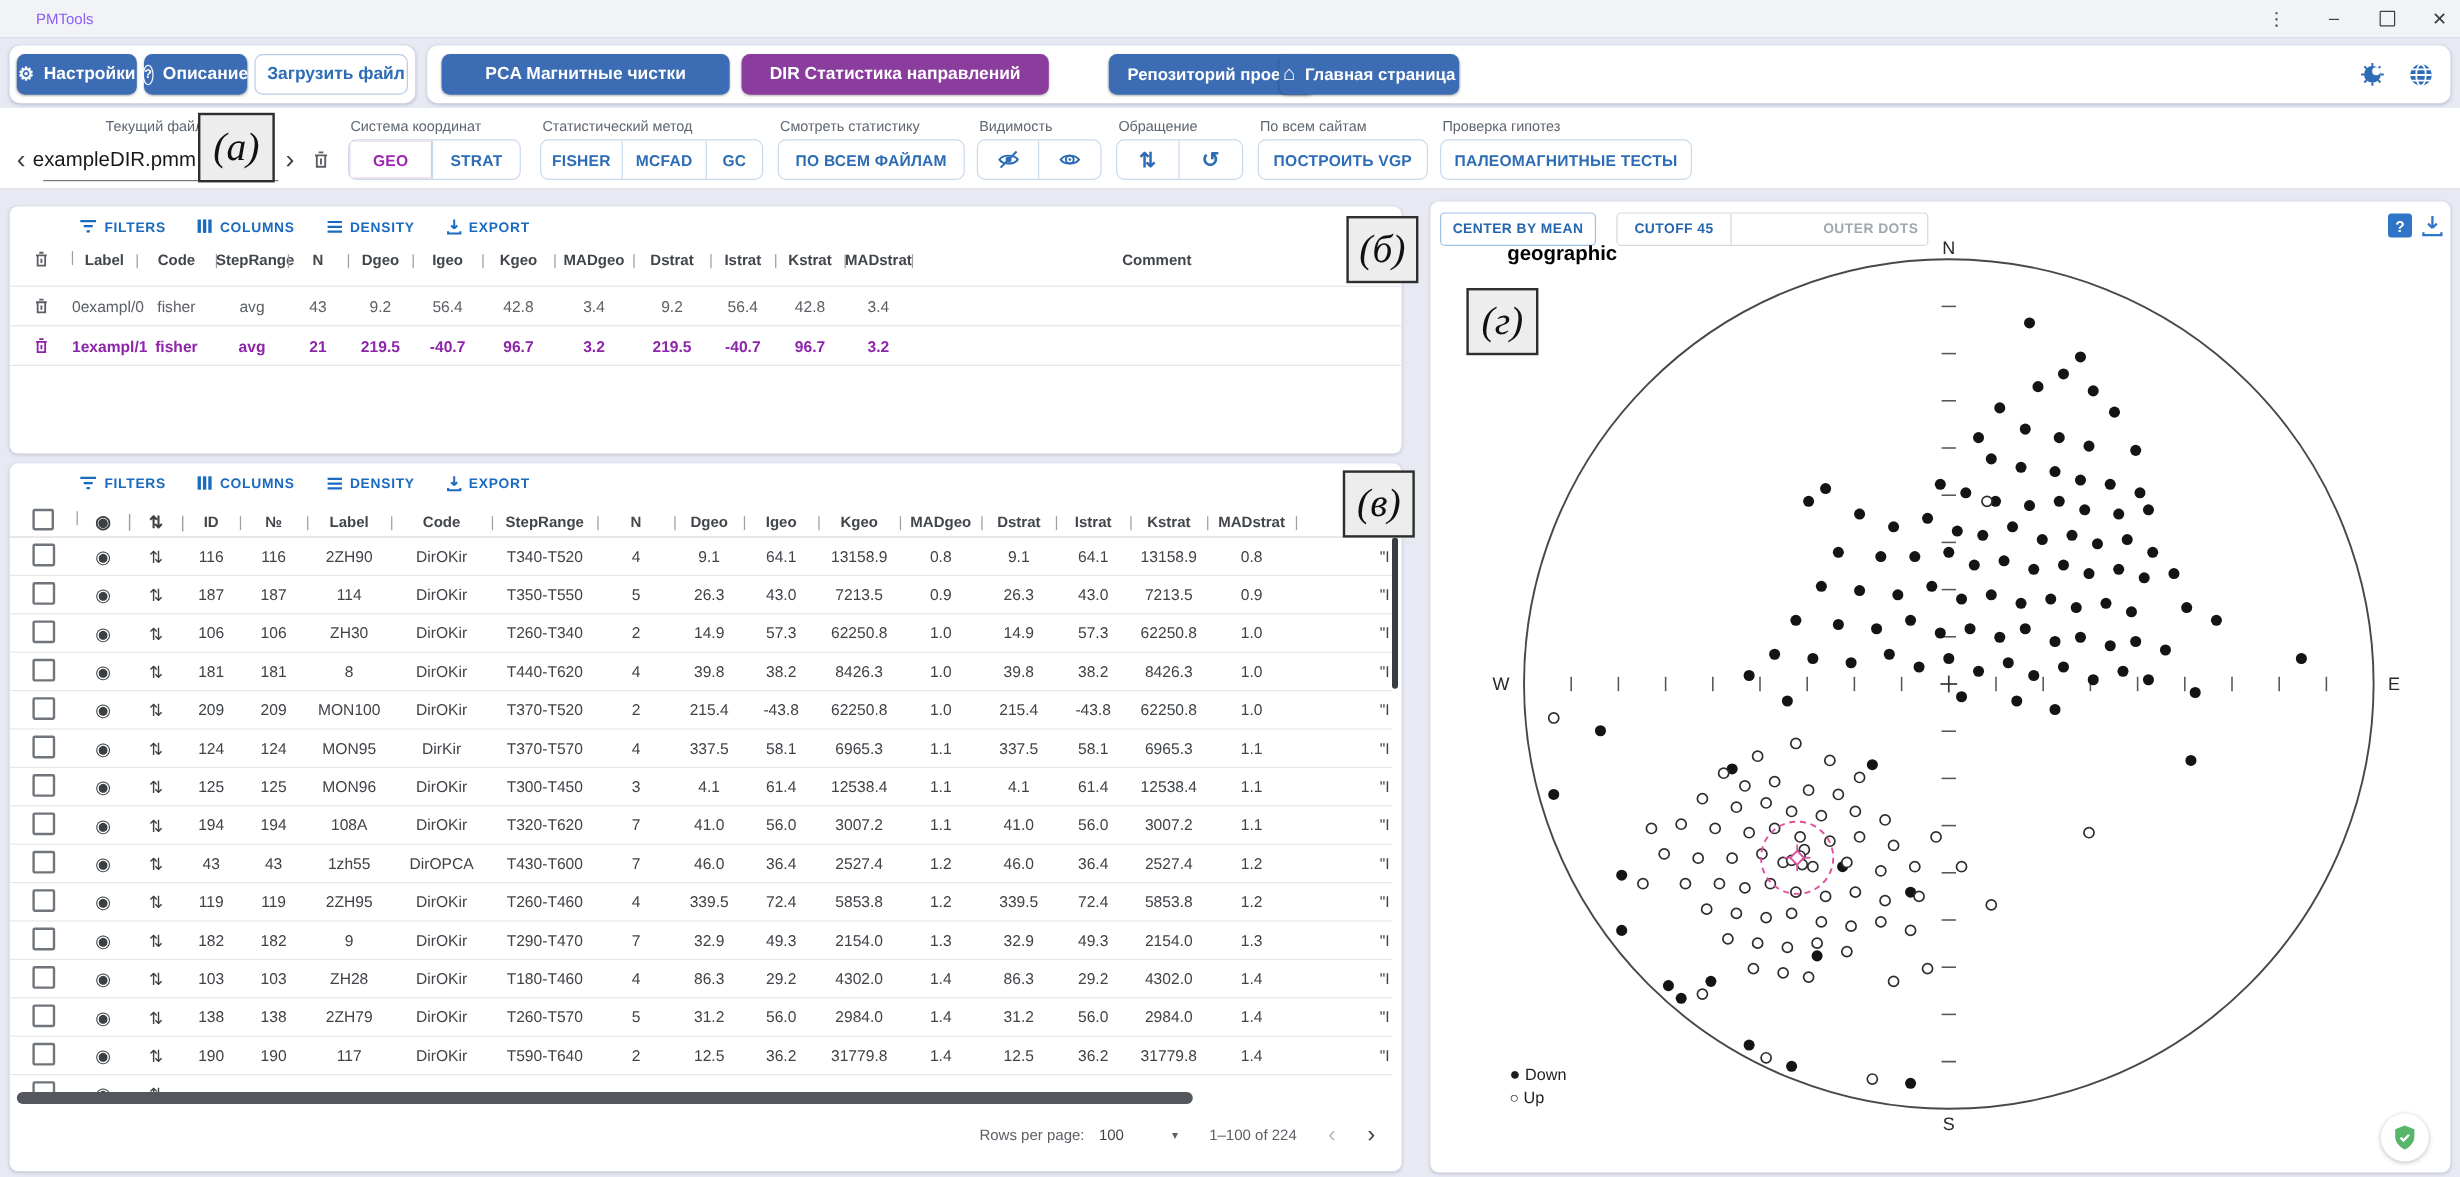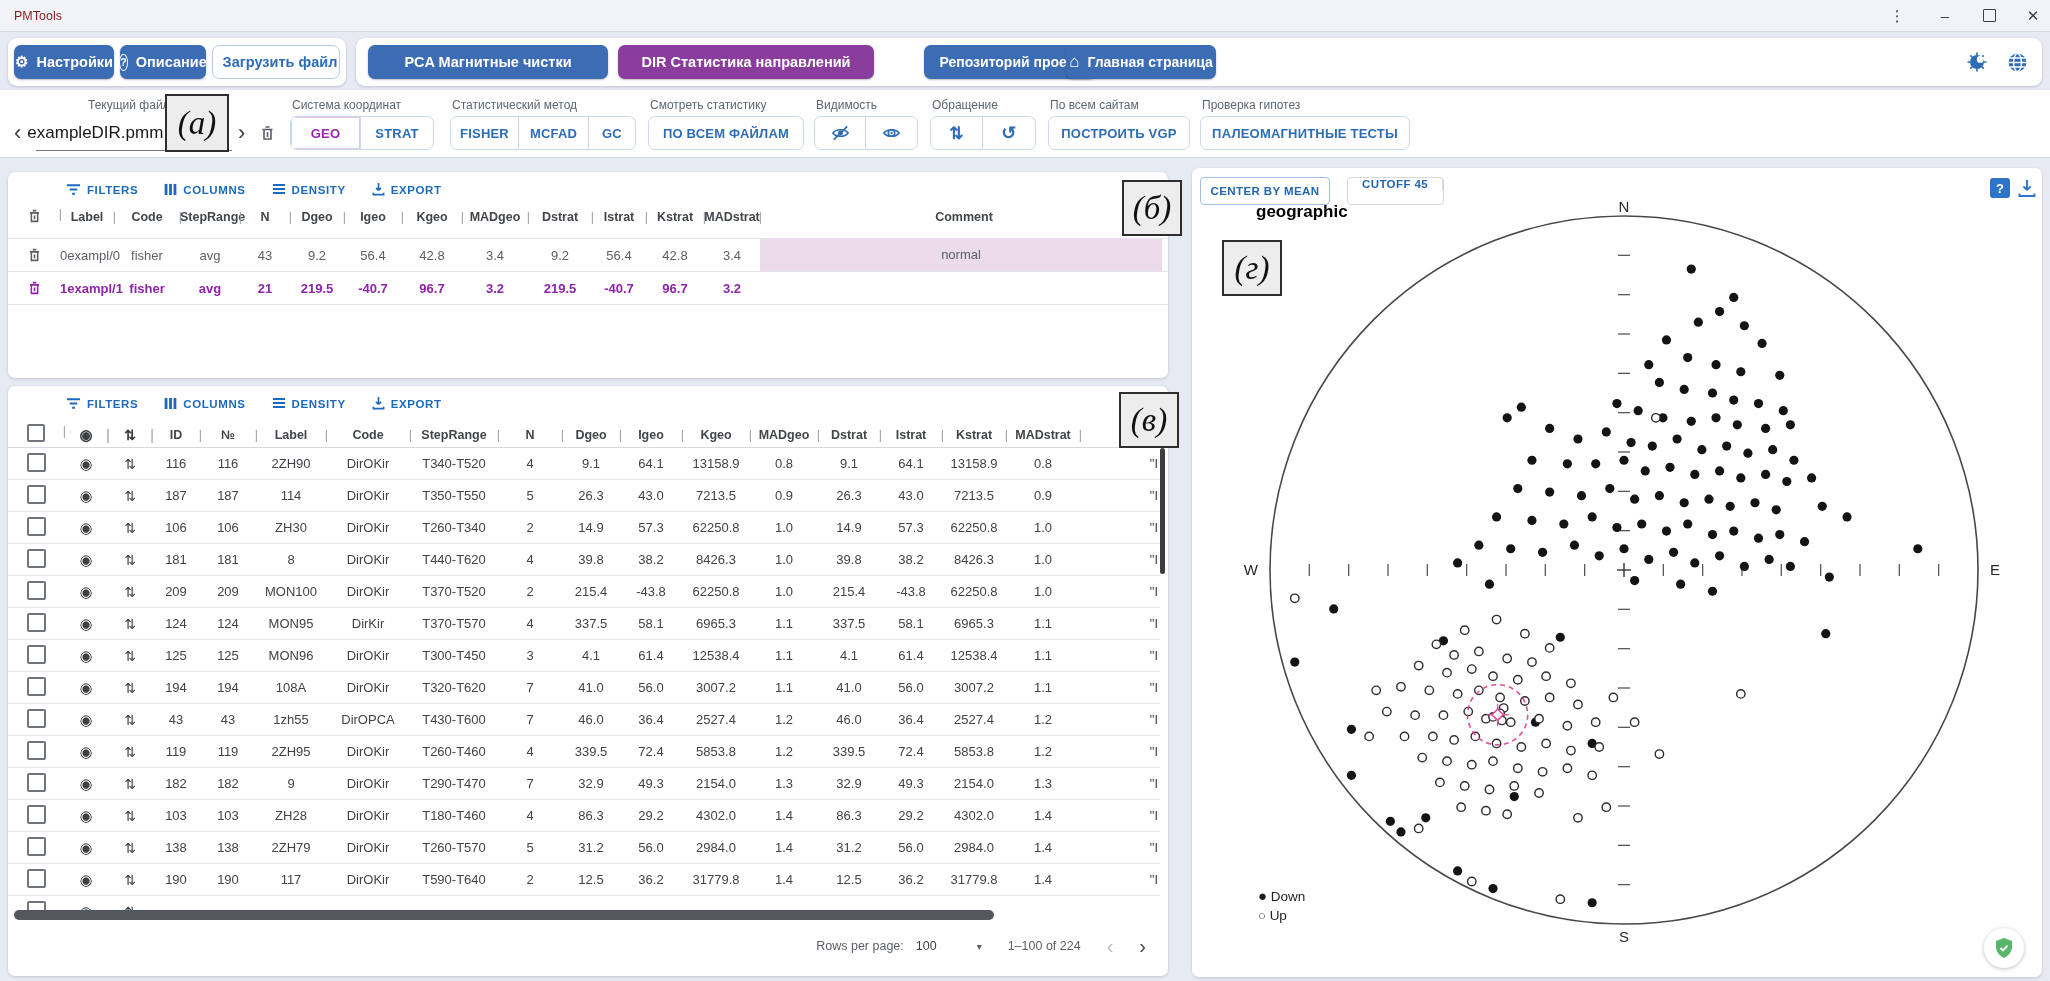--- a/index.html
+++ b/index.html
@@ -5,21 +5,21 @@
   html,body{margin:0;padding:0;}
   body{
     width:2050px;height:981px;position:relative;overflow:hidden;
     background:#e7e9f3;font-family:"Liberation Sans",sans-serif;
     -webkit-font-smoothing:antialiased;
   }
   .abs{position:absolute;box-sizing:border-box;}
 
   
   .titlebar{left:0;top:0;width:2050px;height:32px;background:#f2f3f6;border-bottom:1px solid #d8dae2;}
-  .app-title{left:14px;top:9px;font-size:12.5px;color:#7f1d1d;}
+  .app-title{left:30px;top:9px;font-size:12.5px;color:#8b5cf6;}
   .winbtn{top:0;width:34px;height:31px;display:flex;align-items:center;justify-content:center;color:#3c4043;font-size:15px;cursor:pointer;}
   .maxbox{width:11px;height:11px;border:1.6px solid #3c4043;border-radius:1px;}
 
   
   .card{background:#fff;border-radius:9px;box-shadow:0 1px 3px rgba(50,55,90,.22);}
   .btn{
     position:absolute;top:45px;height:34px;border-radius:7px;display:flex;align-items:center;justify-content:center;
     gap:8px;font-weight:bold;font-size:14.5px;color:#fff;background:#3b6cb4;cursor:pointer;
     box-shadow:0 1px 2px rgba(0,0,0,.28);box-sizing:border-box;padding:0 10px;white-space:nowrap;
   }
@@ -76,21 +76,21 @@
   .hscroll{position:absolute;left:6px;top:524px;width:980px;height:10px;background:#54575d;border-radius:5px;cursor:pointer;}
   .vscroll{position:absolute;left:1152px;top:62px;width:5px;height:126px;background:#3a3d42;border-radius:3px;cursor:pointer;}
 
   .tfoot{position:absolute;left:0;top:540px;width:1152px;height:40px;display:flex;align-items:center;justify-content:flex-end;gap:26px;font-size:12.5px;color:#5b5f66;}
   .rpp{display:flex;align-items:center;gap:6px;color:#3f4347;cursor:pointer;}
   .pgbtn{font-size:20px;line-height:20px;cursor:pointer;}
 
   
   .chip{position:absolute;top:9px;height:26px;border:1px solid #9fc0e4;border-radius:4px;background:#fff;color:#2465ae;
         font-weight:bold;font-size:11.5px;letter-spacing:.4px;display:flex;align-items:center;justify-content:center;cursor:pointer;}
-  .chipgroup{position:absolute;top:9px;height:26px;border:1px solid #d6d8dd;border-radius:4px;background:#fff;display:flex;overflow:hidden;flex-direction:column;}
+  .chipgroup{position:absolute;top:9px;height:26px;border:1px solid #d6d8dd;border-radius:4px;background:#fff;display:flex;overflow:hidden;}
   .chipgroup .gcell{display:flex;align-items:center;justify-content:center;font-weight:bold;font-size:11.5px;letter-spacing:.4px;
         border-right:1px solid #d6d8dd;cursor:pointer;white-space:nowrap;}
   .chipgroup .gcell:last-child{border-right:none;}
   .gc-on{color:#2465ae;}
   .gc-off{color:#a2a7ad;}
   .helpbox{position:absolute;top:10px;width:20px;height:20px;background:#2e75c8;border-radius:3px;color:#fff;font-weight:bold;
         font-size:13px;display:flex;align-items:center;justify-content:center;cursor:pointer;}
   .projlabel{position:absolute;left:64px;top:34px;font-size:17px;font-weight:bold;color:#000000;}
   .legend{position:absolute;left:66px;top:718px;font-size:13.5px;color:#1d1e20;line-height:19px;}
   .shieldwrap{position:absolute;left:1984px;top:928px;width:40px;height:40px;border-radius:50%;background:#fff;
@@ -292,21 +292,20 @@
         <span>avg</span>
         <span>43</span>
         <span>9.2</span>
         <span>56.4</span>
         <span>42.8</span>
         <span>3.4</span>
         <span>9.2</span>
         <span>56.4</span>
         <span>42.8</span>
         <span>3.4</span>
-        <span class="commentcell">normal</span>
       </div>
       <div class="t1grid t1r rev" style="top: 99px;">
         <span style="padding-top:3px;"><svg width="17" height="18" viewBox="0 0 19 20">
             <path d="M4.5 6.5h10 M7.5 4h4 M6 6.5v9.5h7V6.5 M9.5 9.5v4" fill="none" stroke="#8e24aa" stroke-width="1.7"></path>
           </svg></span>
         <span>1exampl/1</span>
         <span>fisher</span>
         <span>avg</span>
         <span>21</span>
         <span>219.5</span>

